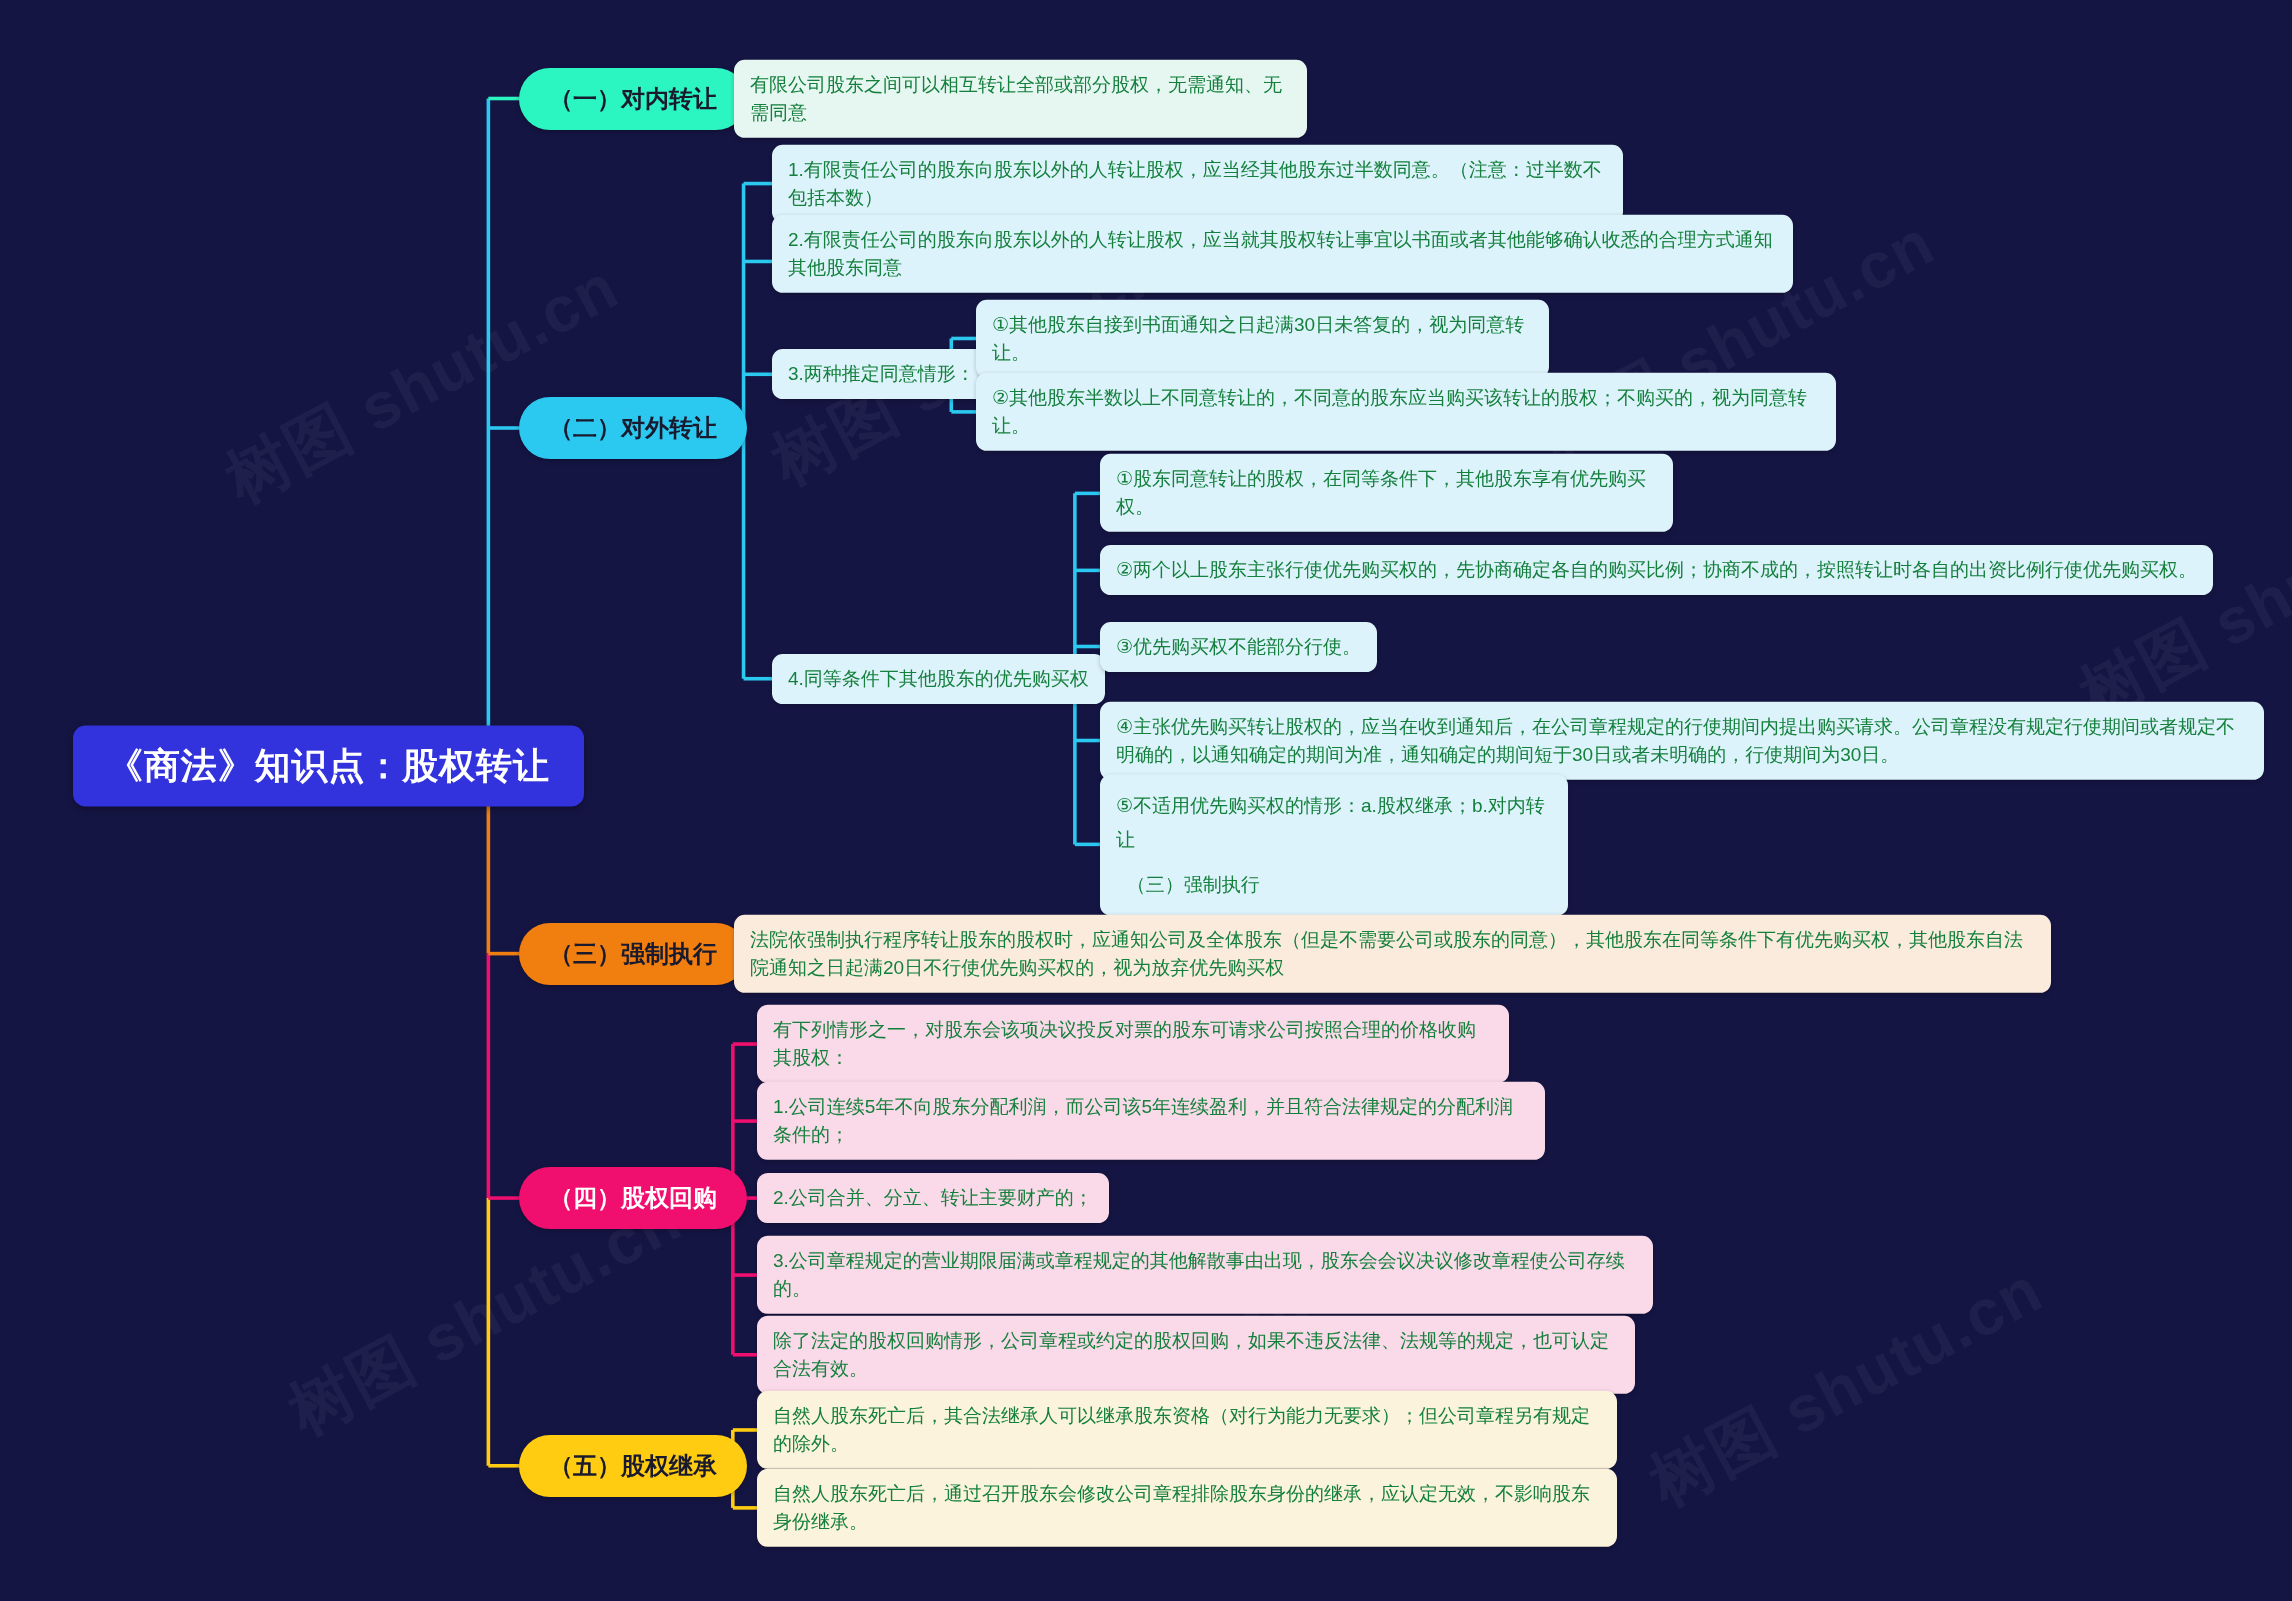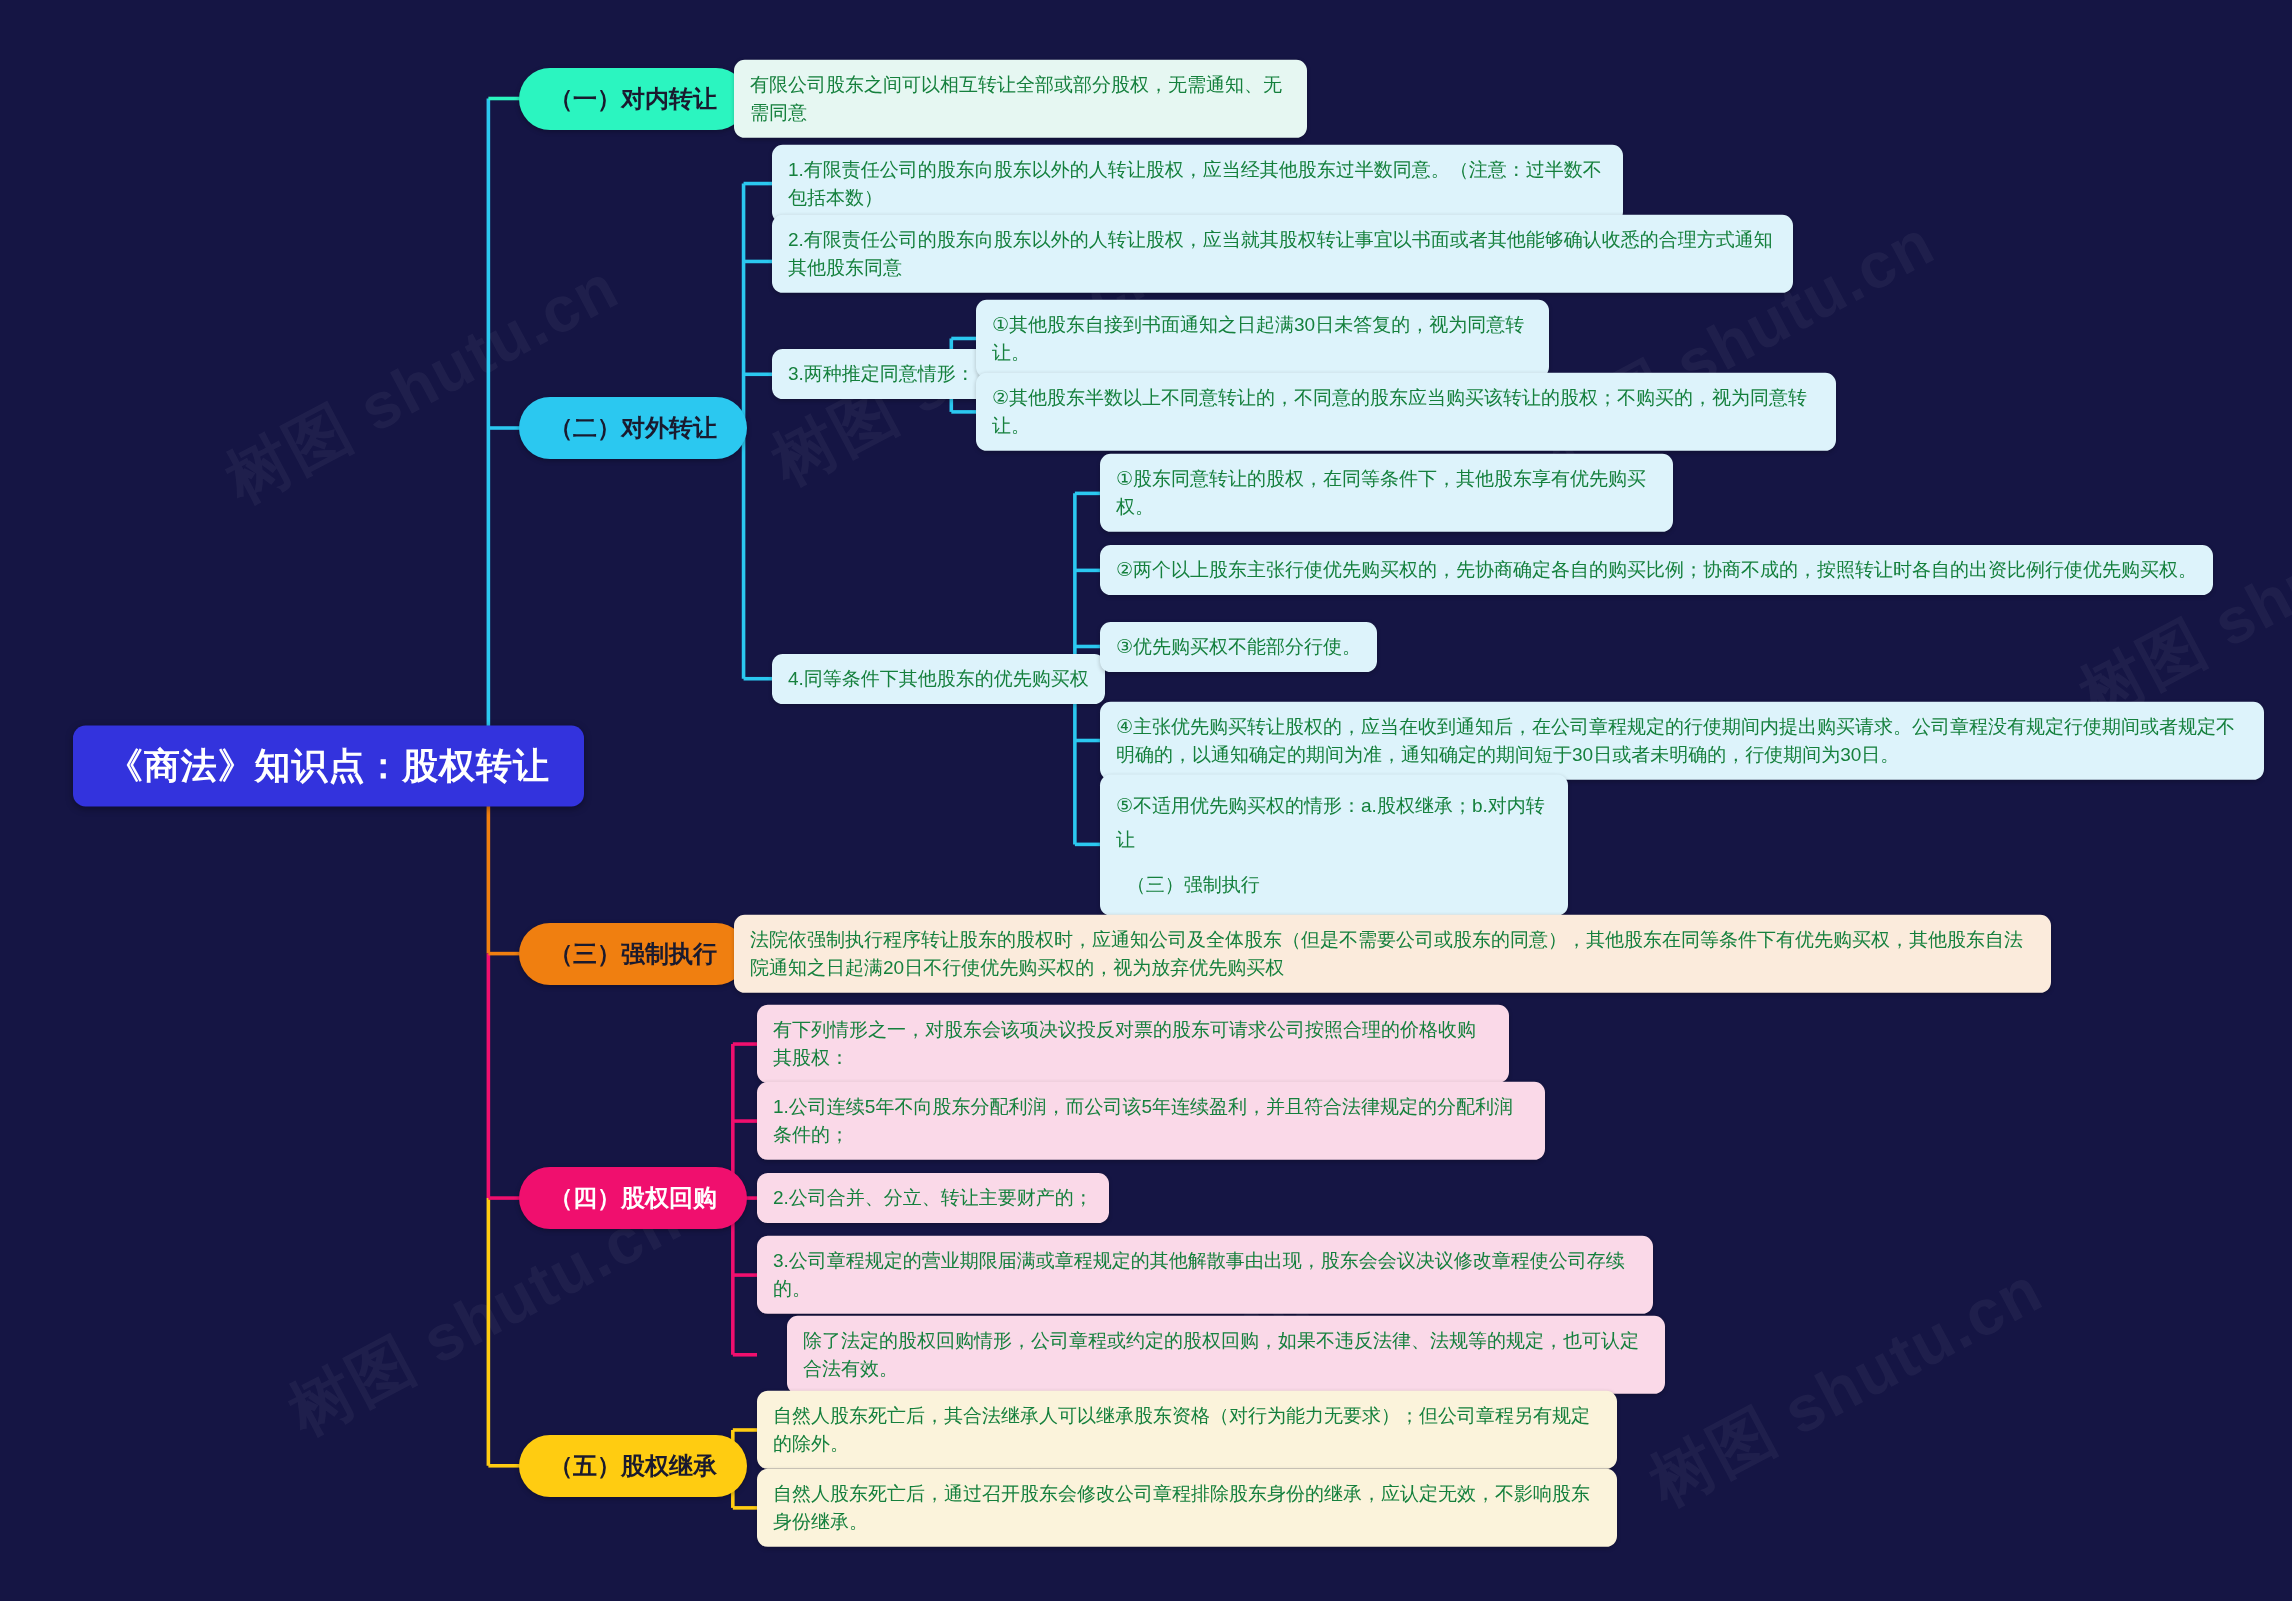--- a/index.html
+++ b/index.html
@@ -144,20 +144,20 @@
   </div>
 
   <div class="node branch" style="left:519px; top:954px; transform:translateY(-50%); background:#F07F10;">（三）强制执行</div>
   <div class="node leaf" style="left:734px; top:954px; transform:translateY(-50%); background:#FBEBDC; width:1317px;">法院依强制执行程序转让股东的股权时，应通知公司及全体股东（但是不需要公司或股东的同意），其他股东在同等条件下有优先购买权，其他股东自法院通知之日起满20日不行使优先购买权的，视为放弃优先购买权</div>
 
   <div class="node branch" style="left:519px; top:1198px; transform:translateY(-50%); background:#F00F6E; color:#ffffff;">（四）股权回购</div>
   <div class="node leaf" style="left:757px; top:1044px; transform:translateY(-50%); background:#FAD9E8; max-width:752px;">有下列情形之一，对股东会该项决议投反对票的股东可请求公司按照合理的价格收购其股权：</div>
   <div class="node leaf" style="left:757px; top:1121px; transform:translateY(-50%); background:#FAD9E8; max-width:788px;">1.公司连续5年不向股东分配利润，而公司该5年连续盈利，并且符合法律规定的分配利润条件的；</div>
   <div class="node leaf" style="left:757px; top:1198px; transform:translateY(-50%); background:#FAD9E8;">2.公司合并、分立、转让主要财产的；</div>
   <div class="node leaf" style="left:757px; top:1275px; transform:translateY(-50%); background:#FAD9E8; max-width:896px;">3.公司章程规定的营业期限届满或章程规定的其他解散事由出现，股东会会议决议修改章程使公司存续的。</div>
-  <div class="node leaf" style="left:757px; top:1355px; transform:translateY(-50%); background:#FAD9E8; max-width:878px;margin-left:30px;">除了法定的股权回购情形，公司章程或约定的股权回购，如果不违反法律、法规等的规定，也可认定合法有效。</div>
+  <div class="node leaf" style="left:757px; top:1355px; transform:translateY(-50%); background:#FAD9E8; max-width:878px;">除了法定的股权回购情形，公司章程或约定的股权回购，如果不违反法律、法规等的规定，也可认定合法有效。</div>
 
   <div class="node branch" style="left:519px; top:1466px; transform:translateY(-50%); background:#FFCC11;">（五）股权继承</div>
   <div class="node leaf" style="left:757px; top:1430px; transform:translateY(-50%); background:#FBF3DB; max-width:860px;">自然人股东死亡后，其合法继承人可以继承股东资格（对行为能力无要求）；但公司章程另有规定的除外。</div>
   <div class="node leaf" style="left:757px; top:1508px; transform:translateY(-50%); background:#FBF3DB; max-width:860px;">自然人股东死亡后，通过召开股东会修改公司章程排除股东身份的继承，应认定无效，不影响股东身份继承。</div>
 
 </div>
 
 
 </body></html>

